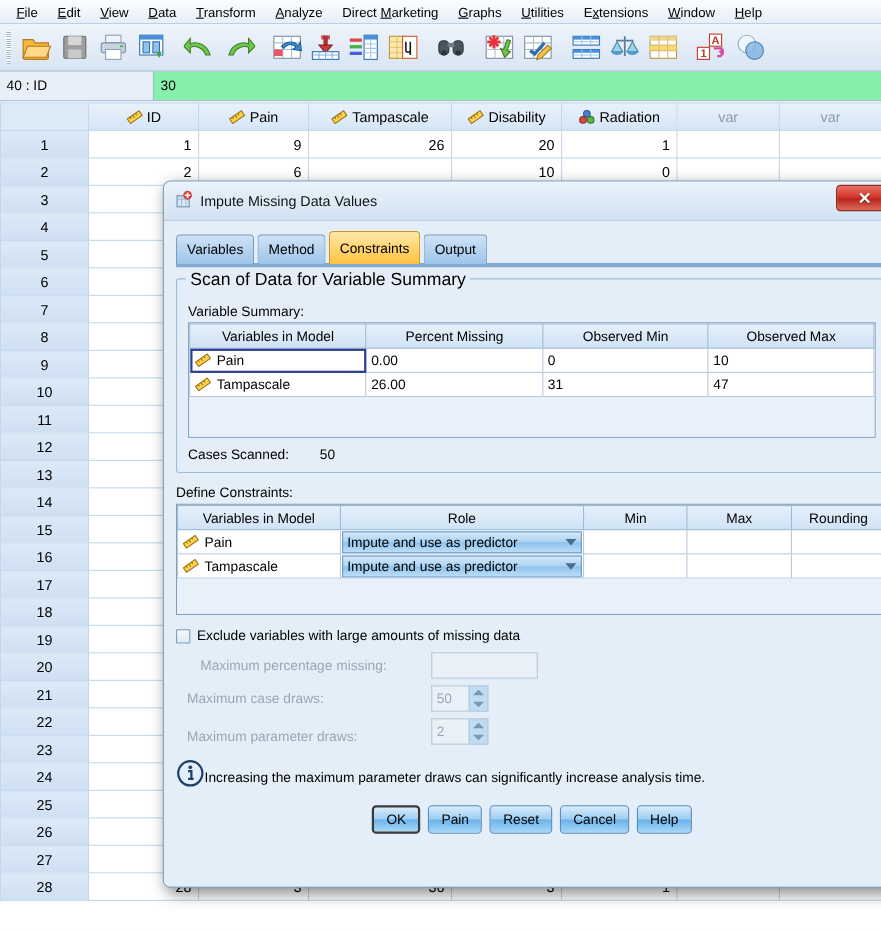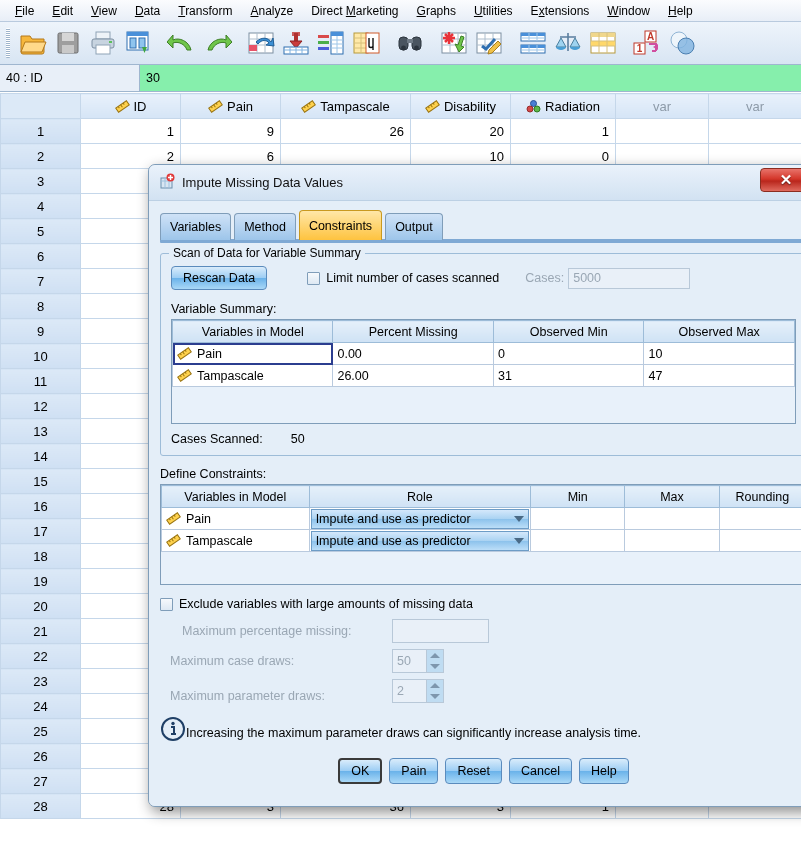--- a/index.html
+++ b/index.html
@@ -144,21 +144,21 @@
   #tabline { height:4px; background:#7fa9d4; margin-top:-1px; border-radius:1px; }
 
   
   .groupbox {
     border:1px solid #9dbcd8; border-radius:3px;
     margin-top:10px; padding:10px 10px 9px 10px;
     position:relative;
   }
   .groupbox > legend, .gb-title {
     position:absolute; top:-8px; left:8px;
-    background:#e4eef8; padding:0 4px; font-size:12px;
+    background:#e4eef8; padding:0 4px; font-size:16px;
   }
 
   .btn {
     border:1px solid #5a8bbd; border-radius:4px;
     background: linear-gradient(#d9ecfb 0%, #9ecef4 48%, #6bb3ea 52%, #a9d8f7 100%);
     padding:4px 11px; font-size:12.5px; cursor:pointer;
     font-family:"Liberation Sans", sans-serif;
   }
   .btn.default { border:2px solid #3a3a3a; }
 
@@ -805,31 +805,20 @@
         </div>
         <div class="tab">
           <span>Output</span>
         </div>
       </div>
     <div id="tabline"></div>
 
     <div class="groupbox">
       <div class="gb-title">Scan of Data for Variable Summary</div>
 
-      <div style="display:flex; align-items:center; margin-top:2px;">
-        <button class="btn"><span>Rescan Data</span></button>
-        <div class="chkrow" style="margin-left:40px;">
-          <span class="chk"></span>
-          <span class="lbl">Limit number of cases scanned</span>
-        </div>
-        <div style="display:flex; align-items:center; margin-left:26px;">
-          <span class="lbl dis">Cases:</span>
-          <div class="tfield dis" style="width:122px; margin-left:4px;">5000</div>
-        </div>
-      </div>
 
       <div class="lbl" style="margin-top:12px;">Variable Summary:</div>
 
       <div class="tblwrap" style="margin-top:3px;">
         <table class="dlgtbl">
           <colgroup>
               <col style="width:145px">
               <col style="width:145px">
               <col style="width:136px">
               <col style="width:136px">

